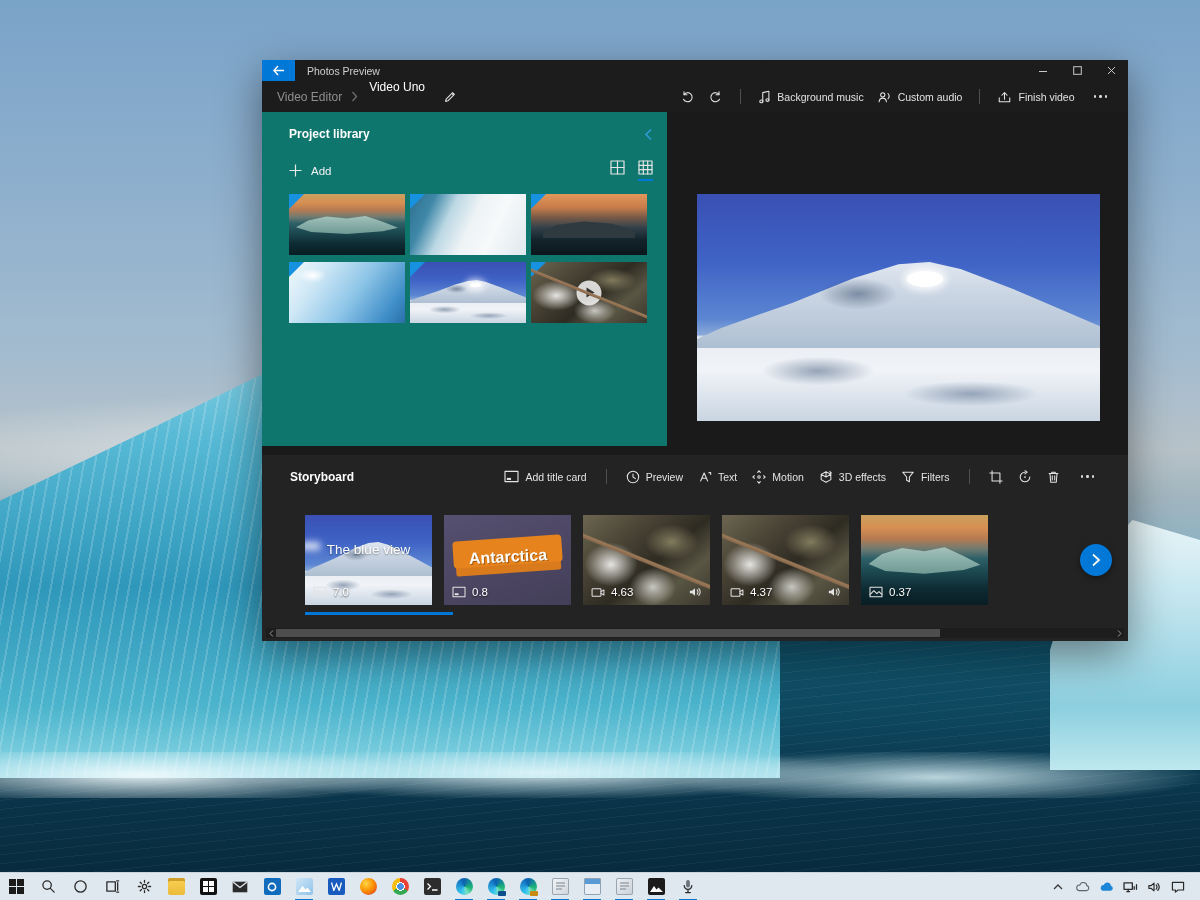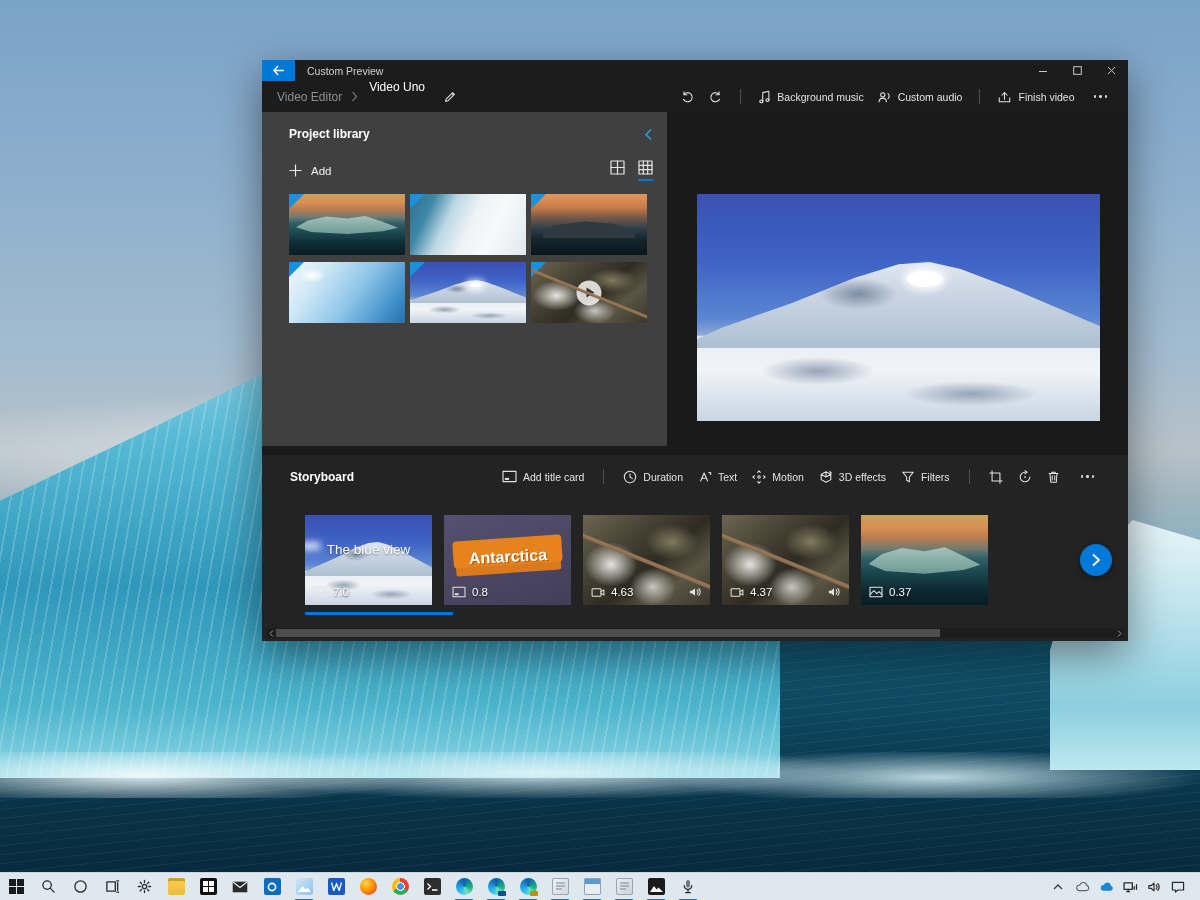--- a/index.html
+++ b/index.html
@@ -38,21 +38,21 @@
   .crumb-current { font-size:12px; color:#fff; border-bottom:2px solid #0078d7; padding:2px 2px 20px; }
   .edit-pencil { margin-left:16px; display:flex; }
   .top-actions { margin-left:auto; display:flex; align-items:center; gap:13px; }
   .tool-lbl { font-size:10.5px; color:#e2e2e2; }
   .tbtn { display:flex; align-items:center; gap:6px; }
   .vsep { width:1px; height:15px; background:#4f4f4f; margin:0 4px; }
   .dots { display:flex; gap:3px; padding:0 6px; }
   .dots i { width:2.5px; height:2.5px; border-radius:50%; background:#d8d8d8; }
   
   .content { position:relative; height:344px; }
-  .library { position:absolute; left:0; top:0; width:405px; height:334px; background:#404040; padding:15px 14px 0 27px; }
+  .library { position:absolute; left:0; top:0; width:405px; height:334px; background:#0f766e; padding:15px 14px 0 27px; }
   .lib-head { display:flex; align-items:center; }
   .lib-title { font-size:12px; font-weight:bold; color:#fff; }
   .collapse { margin-left:auto; display:flex; }
   .lib-addrow { display:flex; align-items:center; margin-top:19px;justify-content:flex-end; }
   .add-btn { display:flex; align-items:center; gap:9px; font-size:11.5px; color:#f0f0f0; }
   .grid-toggles { margin-left:auto; display:flex; gap:13px; }
   .gtoggle { padding-bottom:4px; border-bottom:2px solid transparent; display:flex; }
   .gtoggle.active { border-bottom-color:#0078d7; }
   .thumb-grid { margin-top:13px; display:grid; grid-template-columns:repeat(3,116px); grid-auto-rows:61px; gap:7px 5px; }
   .thumb { position:relative; overflow:hidden; }
@@ -132,21 +132,21 @@
   <div class="ice-crest"></div>
   <div class="ice-right"></div>
 
   <div class="window">
     <div class="titlebar">
       <div class="back-btn">
         <svg width="13" height="11" viewBox="0 0 13 11">
             <path d="M6 1 L2 5.5 L6 10 M2 5.5 H12" stroke="#fff" stroke-width="1.4" fill="none"></path>
           </svg>
       </div>
-      <div class="win-title">Custom Preview</div>
+      <div class="win-title">Photos Preview</div>
       <div class="win-controls">
         <div class="win-ctl">
             <svg width="10" height="10" viewBox="0 0 10 10">
               <path d="M1 5.5 H9" stroke="#c8c8c8"></path>
             </svg>
           </div>
         <div class="win-ctl">
             <svg width="9" height="9" viewBox="0 0 9 9">
               <rect x="0.7" y="0.7" width="7.6" height="7.6" stroke="#c8c8c8" fill="none"></rect>
             </svg>
@@ -323,21 +323,21 @@
                 <rect x="3" y="8.5" width="4.5" height="2.2" fill="#e4e4e4" stroke="none"></rect>
               </svg>
             <span class="tool-lbl">Add title card</span>
           </span>
           <span class="vsep"></span>
           <span class="tbtn">
             <svg width="14" height="14" viewBox="0 0 16 16" class="ic">
                 <circle cx="8" cy="8" r="6.5"></circle>
                 <path d="M8 4.5 V8 L10.8 9.8"></path>
               </svg>
-            <span class="tool-lbl">Duration</span>
+            <span class="tool-lbl">Preview</span>
           </span>
           <span class="tbtn">
             <svg width="14" height="14" viewBox="0 0 16 16" class="ic">
                 <path d="M3 12.5 L7 3.5 L11 12.5 M4.6 9.5 H9.4"></path>
                 <path d="M12.5 3 H14.5 V5"></path>
               </svg>
             <span class="tool-lbl">Text</span>
           </span>
           <span class="tbtn">
             <svg width="14" height="14" viewBox="0 0 16 16" class="ic">

